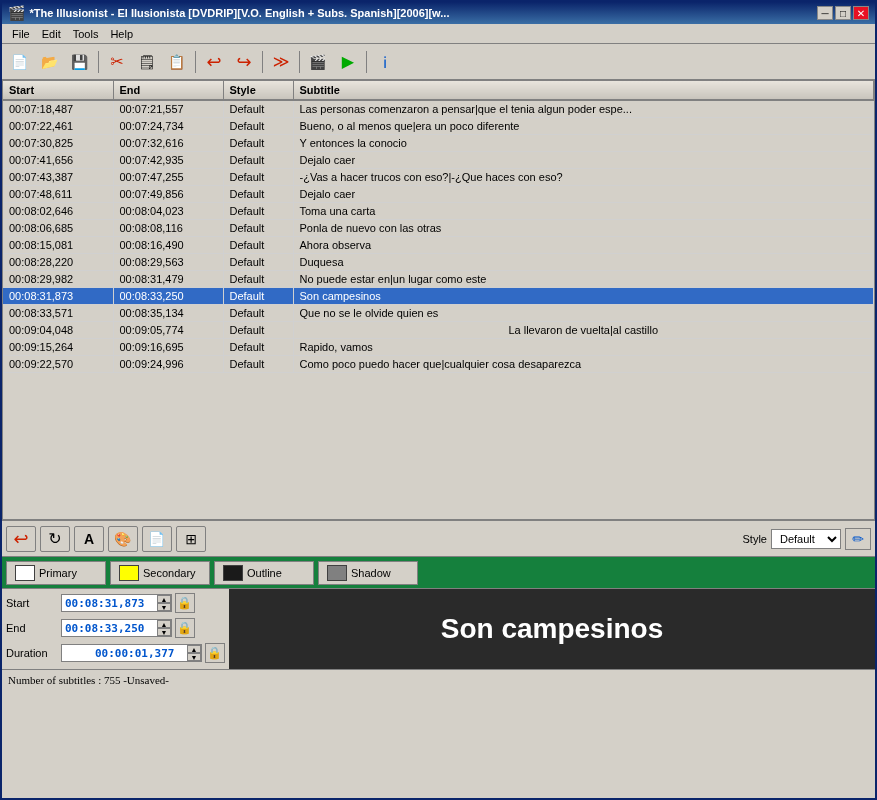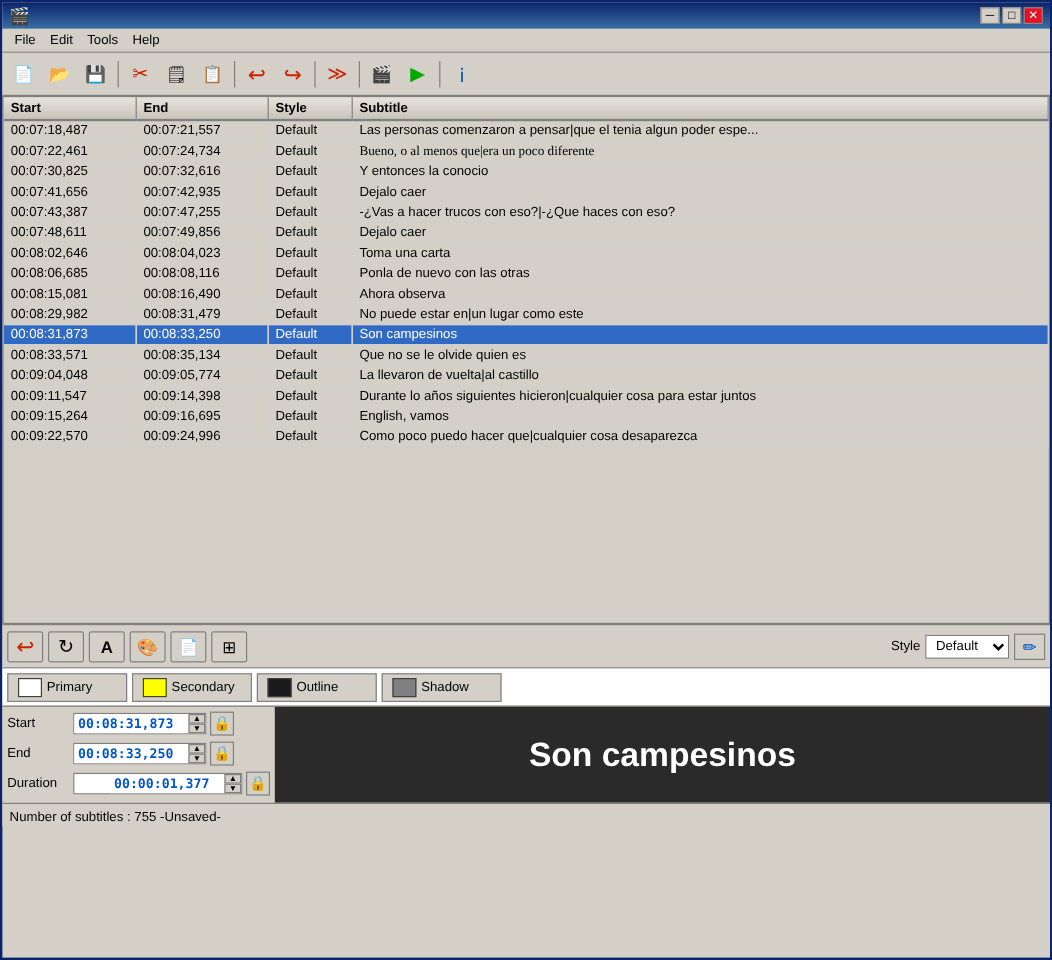--- a/index.html
+++ b/index.html
@@ -94,21 +94,21 @@
       font-size: 11px; width: 70px; height: 20px;
     }
     .edit-btn {
       width: 26px; height: 22px; background: #d4d0c8; border: 1px solid #808080;
       display: flex; align-items: center; justify-content: center; cursor: pointer;
       font-size: 14px; color: #0055cc;
     }
 
     
     .color-row {
-      display: flex; background: #ffffff; border-top: 1px solid #808080;
+      display: flex; background: #15803d; border-top: 1px solid #808080;
       padding: 4px; gap: 4px; height: 32px; align-items: center;
     }
     .color-btn {
       display: flex; align-items: center; gap: 4px;
       background: #d4d0c8; border: 1px solid #808080; padding: 2px 8px;
       cursor: pointer; font-size: 11px; height: 24px; min-width: 100px;
     }
     .color-swatch { width: 20px; height: 16px; border: 1px solid #404040; }
     .color-swatch.white { background: white; }
     .color-swatch.yellow { background: #ffff00; }
@@ -143,34 +143,35 @@
     .lock-btn {
       width: 20px; height: 20px; background: #d4d0c8; border: 1px solid #808080;
       cursor: pointer; margin-left: 3px; display: flex; align-items: center; justify-content: center;
       font-size: 12px;
     }
 
     
     .status-bar {
       background: #d4d0c8; border-top: 1px solid #808080;
       padding: 2px 6px; font-size: 11px;
-      display: flex; align-items: flex-end; height: 20px;
+      display: flex; align-items: center; height: 20px; font-family: Liberation Serif, serif;
     }
 
     
     .app-window { width: 877px; height: 800px; display: flex; flex-direction: column; border: 2px solid #0a246a; }
   </style>
 </head>
 <body>
 
 <div class="app-window">
 
   <div class="title-bar">
     <div class="title-bar-left">
       <span class="title-icon">🎬</span>
+      <span class="title-text">*The Illusionist - El Ilusionista [DVDRIP][V.O. English + Subs. Spanish][2006][w...</span>
     </div>
     <div class="title-bar-buttons">
       <div class="title-btn">─</div>
       <div class="title-btn">□</div>
       <div class="title-btn close">✕</div>
     </div>
   </div>
 
   <div class="menu-bar">
     <span class="menu-item">File</span>
@@ -213,21 +214,21 @@
       <tr>
       <td>00:07:18,487</td>
       <td>00:07:21,557</td>
       <td>Default</td>
       <td style="max-width:400px; overflow:hidden; text-overflow:ellipsis;">Las personas comenzaron a pensar|que el tenia algun poder espe...</td>
     </tr>
           <tr>
       <td>00:07:22,461</td>
       <td>00:07:24,734</td>
       <td>Default</td>
-      <td style="max-width:400px; overflow:hidden; text-overflow:ellipsis;font-family:Liberation Serif, serif;">Bueno, o al menos que|era un poco diferente</td>
+      <td style="max-width:400px; overflow:hidden; text-overflow:ellipsis;">Bueno, o al menos que|era un poco diferente</td>
     </tr>
           <tr>
       <td>00:07:30,825</td>
       <td>00:07:32,616</td>
       <td>Default</td>
       <td style="max-width:400px; overflow:hidden; text-overflow:ellipsis;">Y entonces la conocio</td>
     </tr>
           <tr>
       <td>00:07:41,656</td>
       <td>00:07:42,935</td>
@@ -256,20 +257,26 @@
       <td>00:08:06,685</td>
       <td>00:08:08,116</td>
       <td>Default</td>
       <td style="max-width:400px; overflow:hidden; text-overflow:ellipsis;">Ponla de nuevo con las otras</td>
     </tr>
           <tr>
       <td>00:08:15,081</td>
       <td>00:08:16,490</td>
       <td>Default</td>
       <td style="max-width:400px; overflow:hidden; text-overflow:ellipsis;">Ahora observa</td>
+    </tr>
+          <tr>
+      <td>00:08:28,220</td>
+      <td>00:08:29,563</td>
+      <td>Default</td>
+      <td style="max-width:400px; overflow:hidden; text-overflow:ellipsis;">Duquesa</td>
     </tr>
           <tr>
       <td>00:08:29,982</td>
       <td>00:08:31,479</td>
       <td>Default</td>
       <td style="max-width:400px; overflow:hidden; text-overflow:ellipsis;margin-top:46px;">No puede estar en|un lugar como este</td>
     </tr>
           <tr class="selected">
       <td>00:08:31,873</td>
       <td>00:08:33,250</td>
@@ -279,33 +286,27 @@
           <tr>
       <td>00:08:33,571</td>
       <td>00:08:35,134</td>
       <td>Default</td>
       <td style="max-width:400px; overflow:hidden; text-overflow:ellipsis;">Que no se le olvide quien es</td>
     </tr>
           <tr>
       <td>00:09:04,048</td>
       <td>00:09:05,774</td>
       <td>Default</td>
-      <td style="max-width:400px; overflow:hidden; text-overflow:ellipsis;">La llevaron de vuelta|al castillo</td>
-    </tr>
-          <tr>
-      <td>00:09:11,547</td>
-      <td>00:09:14,398</td>
-      <td>Default</td>
-      <td style="max-width:400px; overflow:hidden; text-overflow:ellipsis;">Durante lo años siguientes hicieron|cualquier cosa para estar juntos</td>
+      <td style="max-width:400px; overflow:hidden; text-overflow:ellipsis;text-align:center;">La llevaron de vuelta|al castillo</td>
     </tr>
           <tr>
       <td>00:09:15,264</td>
       <td>00:09:16,695</td>
       <td>Default</td>
-      <td style="max-width:400px; overflow:hidden; text-overflow:ellipsis;">English, vamos</td>
+      <td style="max-width:400px; overflow:hidden; text-overflow:ellipsis;">Rapido, vamos</td>
     </tr>
           <tr>
       <td>00:09:22,570</td>
       <td>00:09:24,996</td>
       <td>Default</td>
       <td style="max-width:400px; overflow:hidden; text-overflow:ellipsis;">Como poco puedo hacer que|cualquier cosa desaparezca</td>
     </tr>
         </tbody>
     </table>
   </div>

